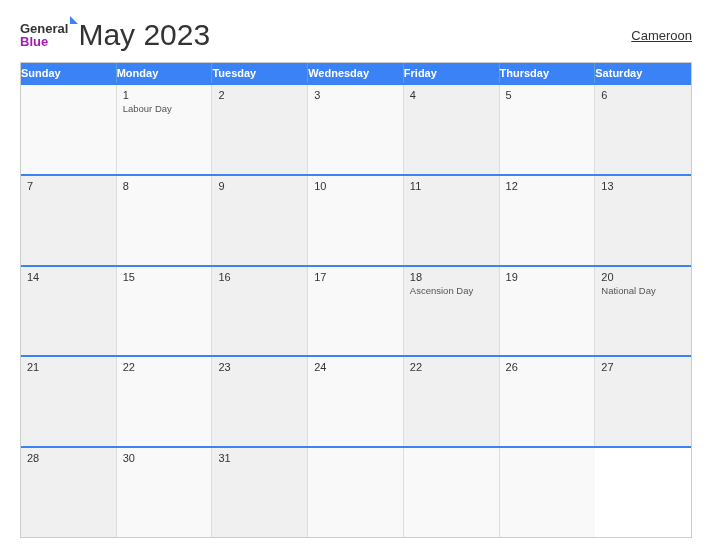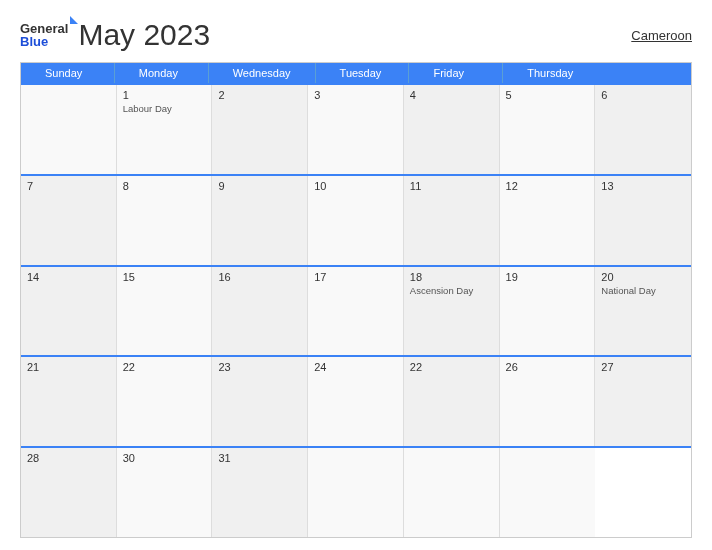--- a/index.html
+++ b/index.html
@@ -30,21 +30,21 @@
     }
     .logo-text-general {
       font-size: 13px;
       font-weight: bold;
       color: #333;
       line-height: 1;
     }
     .logo-text-blue {
       font-size: 13px;
       font-weight: bold;
-      color: #1d4ed8;
+      color: #a21caf;
       line-height: 1;
     }
     .logo-triangle {
       width: 0;
       height: 0;
       border-left: 8px solid #3b82f6;
       border-top: 8px solid transparent;
       border-bottom: 0px solid transparent;
       margin-left: 2px;
       margin-top: -6px;
@@ -77,22 +77,22 @@
       border: 1px solid #ccc;
     }
     .cal-header-row {
       display: grid;
       grid-template-columns: repeat(7, 1fr);
       background: #3b82f6;
     }
     .cal-header-cell {
       color: #fff;
       font-size: 11px;
-      font-weight: normal;
-      padding: 4px 24px;
+      font-weight: bold;
+      padding: 4px 0;
       text-align: left;
       border-right: 1px solid #5a9fd4;
     }
     .cal-header-cell:last-child {
       border-right: none;
     }
     .cal-week {
       display: grid;
       grid-template-columns: repeat(7, 1fr);
       flex: 1;
@@ -145,24 +145,25 @@
       </div>
     </div>
     <div class="title">May 2023</div>
     <div class="country">Cameroon</div>
   </div>
 
   <div class="calendar">
     <div class="cal-header-row">
       <div class="cal-header-cell">Sunday</div>
       <div class="cal-header-cell">Monday</div>
+      <div class="cal-header-cell">Tuesday</div>
       <div class="cal-header-cell">Wednesday</div>
-      <div class="cal-header-cell">Tuesday</div>
       <div class="cal-header-cell">Friday</div>
       <div class="cal-header-cell">Thursday</div>
+      <div class="cal-header-cell">Saturday</div>
     </div>
 
     <div class="cal-week">
       <div class="cal-cell empty">
           <span class="day-num"></span>
         </div>
       <div class="cal-cell">
           <span class="day-num">1</span>
           <span class="holiday">Labour Day</span>
         </div>

